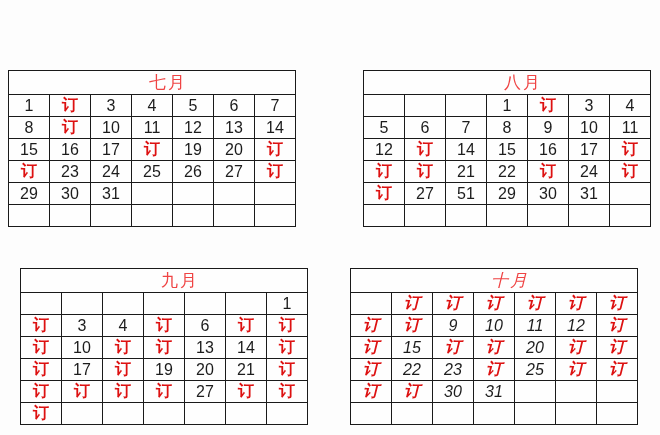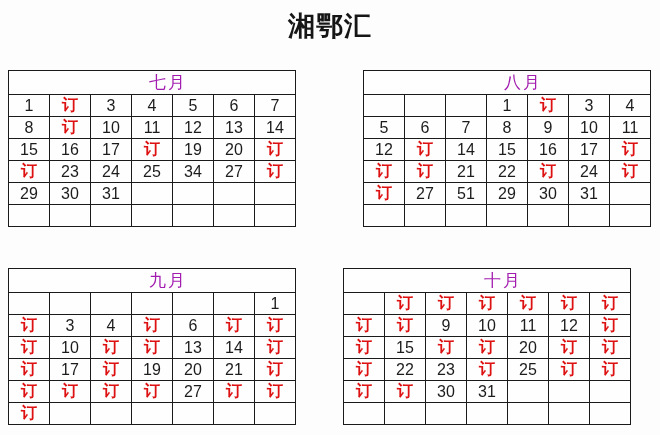--- a/index.html
+++ b/index.html
@@ -42,36 +42,35 @@
     vertical-align: middle;
     font-size: 16px;
     color: #1c1c1c;
     overflow: hidden;
     white-space: nowrap;
   }
   table.cal th.month {
     font-weight: normal;
     font-size: 17px;
     letter-spacing: 2px;
-    color: #a21caf;
+    color: #ef4444;
     padding-left: 32px;
   }
   table.cal td.booked {
     font-weight: bold;
   }
   #cal0 { left: 8px;   top: 70px;  }
   #cal1 { left: 363px; top: 70px;  }
-  #cal2 { left: 8px;   top: 268px; }
-  #cal3 { left: 343px; top: 268px; }
+  #cal2 { left: 20px;   top: 268px; }
+  #cal3 { left: 350px; top: 268px; font-style: italic; }
 </style>
 </head>
 <body>
 
 <div class="page">
-  <h1 class="title">湘鄂汇</h1>
 
   <table class="cal" id="cal0">
     <thead>
       <tr>
         <th colspan="7" class="month">七月</th>
       </tr>
     </thead>
     <tbody>
         <tr>
           <td>1</td>
@@ -98,21 +97,21 @@
           <td class="booked" style="color: rgb(221, 17, 17);">订</td>
           <td>19</td>
           <td>20</td>
           <td class="booked" style="color: rgb(221, 17, 17);">订</td>
         </tr>
         <tr>
           <td class="booked" style="color: rgb(221, 17, 17);">订</td>
           <td>23</td>
           <td>24</td>
           <td>25</td>
-          <td>34</td>
+          <td>26</td>
           <td>27</td>
           <td class="booked" style="color: rgb(221, 17, 17);">订</td>
         </tr>
         <tr>
           <td>29</td>
           <td>30</td>
           <td>31</td>
           <td></td>
           <td></td>
           <td></td>

